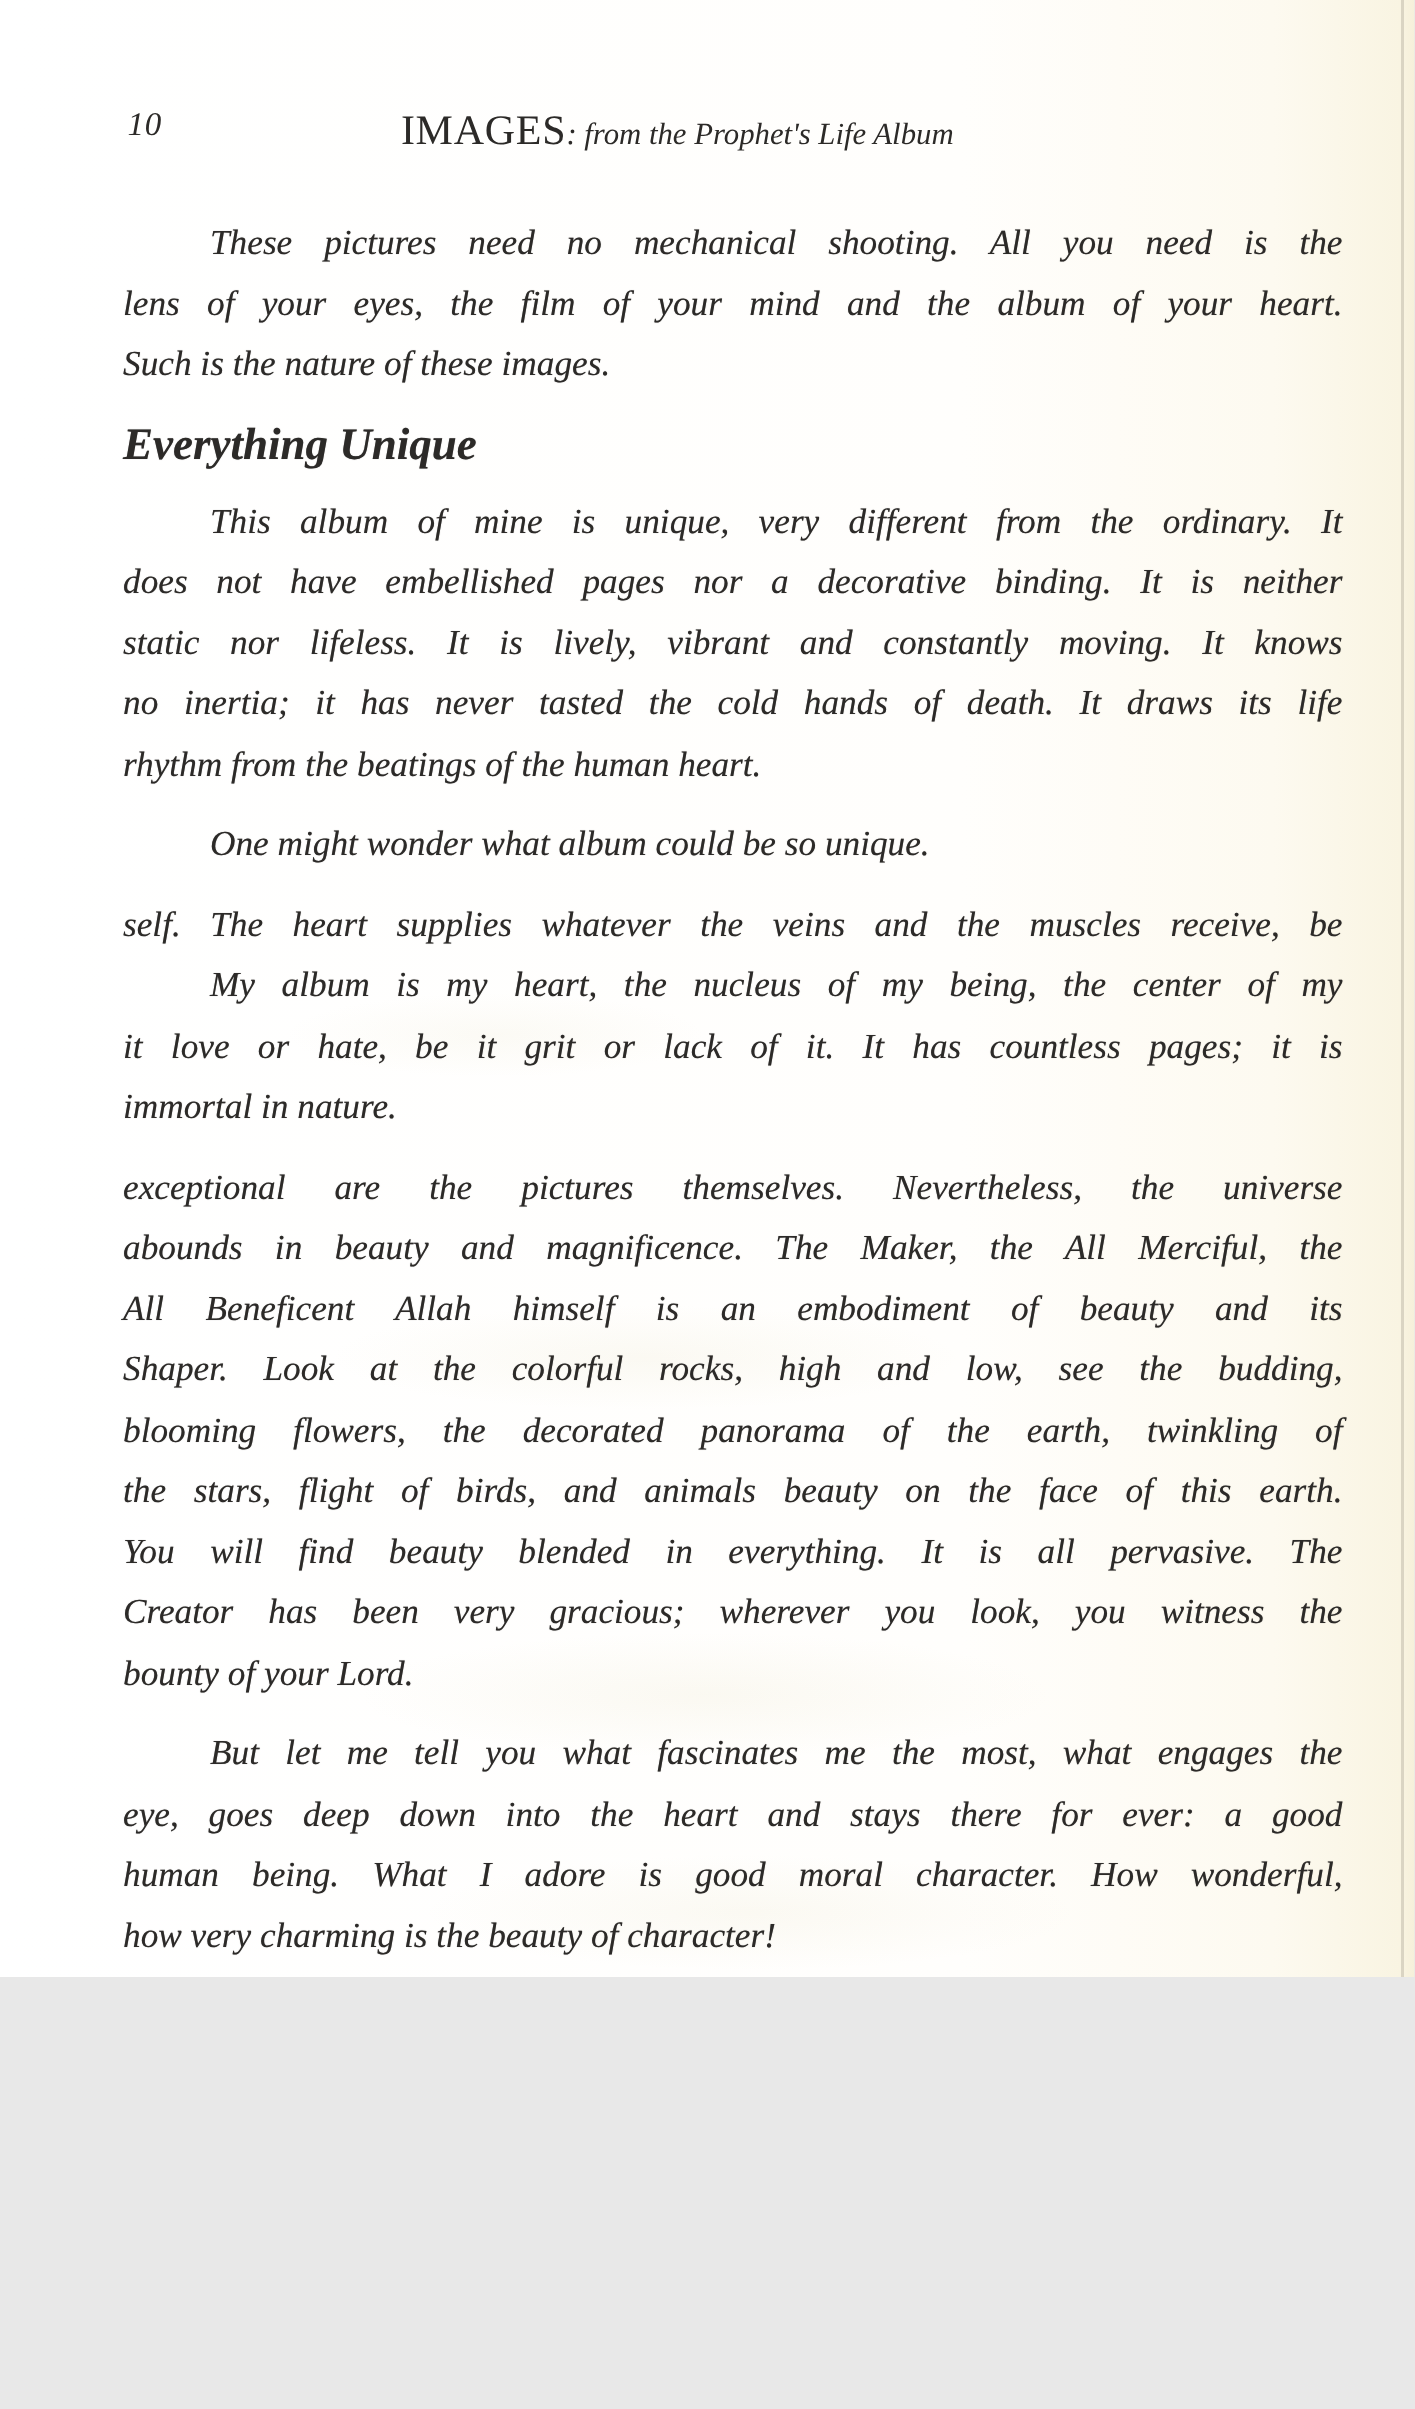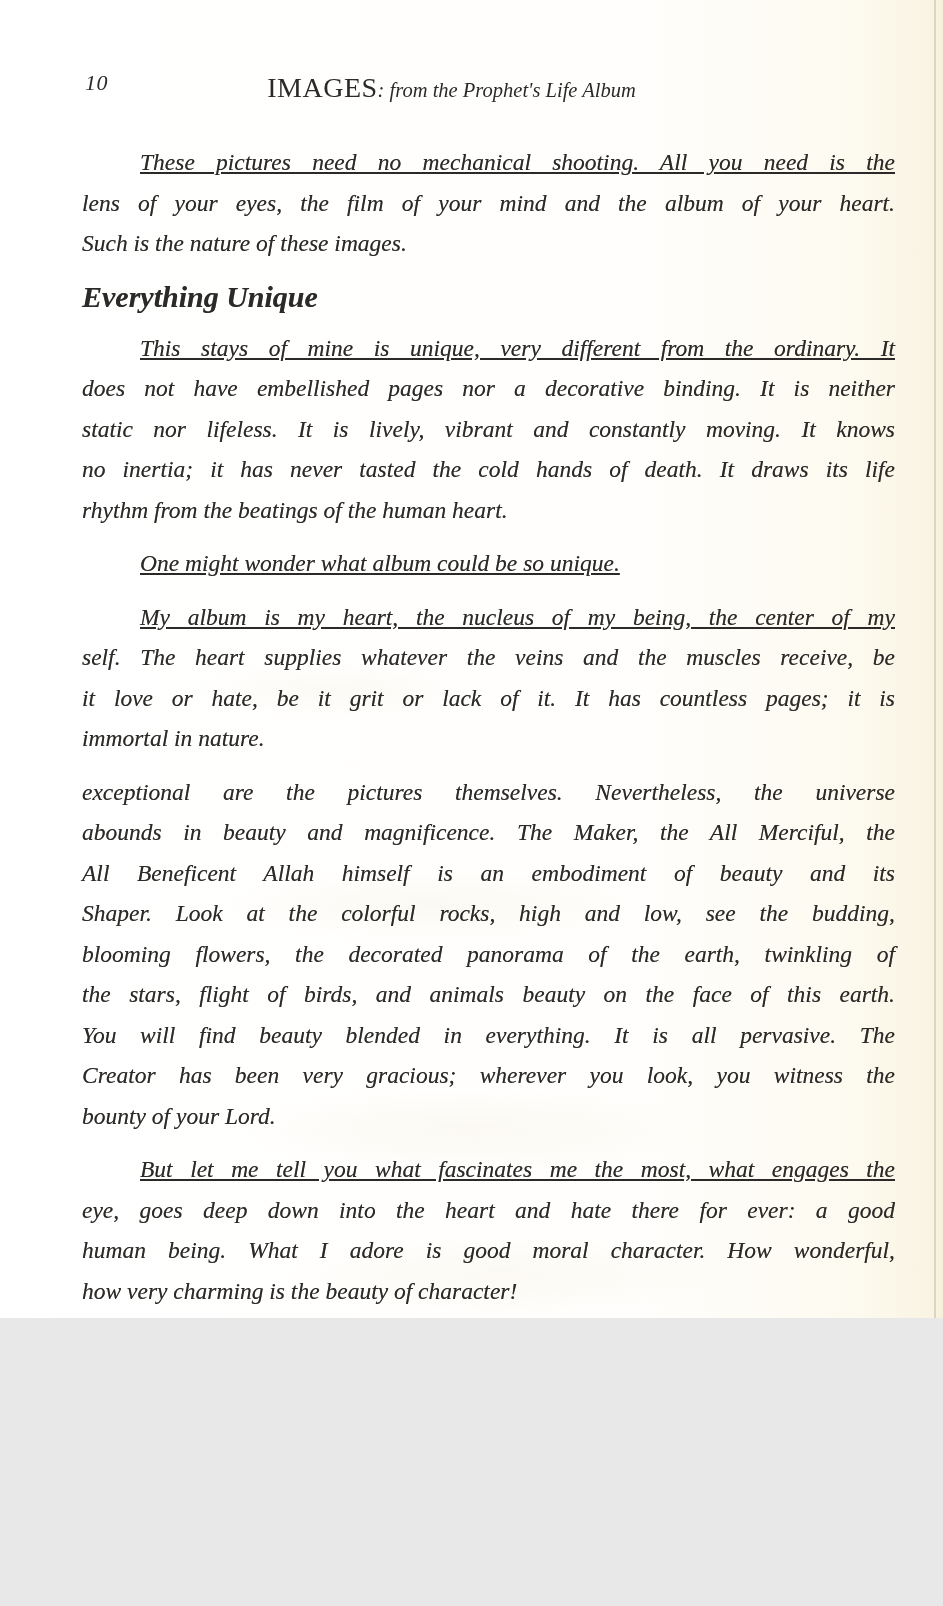--- a/index.html
+++ b/index.html
@@ -72,21 +72,20 @@
     line-height: 40.5px;
     text-shadow: 0 0 0.5px rgba(44,42,40,0.55);
   }
   .line.just {
     text-align: justify;
     text-align-last: justify;
     text-justify: inter-word;
   }
   .line.first {
     text-indent: 58px;
-    text-decoration: underline;
   }
   .heading {
     font-style: italic;
     font-weight: bold;
     font-size: 30px;
     line-height: 40px;
     margin: 6px 0 11px 0;
     text-shadow: 0 0 0.5px rgba(44,42,40,0.55);
   }
 </style>
@@ -102,48 +101,48 @@
   </div>
 
   <div class="body-text" id="page-body">
       <div class="para">
         <div class="line first just">These pictures need no mechanical shooting. All you need is the</div>
         <div class="line just">lens of your eyes, the film of your mind and the album of your heart.</div>
         <div class="line">Such is the nature of these images.</div>
       </div>
       <div class="heading">Everything Unique</div>
       <div class="para">
-        <div class="line first just">This stays of mine is unique, very different from the ordinary. It</div>
+        <div class="line first just">This album of mine is unique, very different from the ordinary. It</div>
         <div class="line just">does not have embellished pages nor a decorative binding. It is neither</div>
         <div class="line just">static nor lifeless. It is lively, vibrant and constantly moving. It knows</div>
         <div class="line just">no inertia; it has never tasted the cold hands of death. It draws its life</div>
         <div class="line">rhythm from the beatings of the human heart.</div>
       </div>
       <div class="para">
         <div class="line first">One might wonder what album could be so unique.</div>
       </div>
       <div class="para">
+        <div class="line just">self. The heart supplies whatever the veins and the muscles receive, be</div>
         <div class="line first just">My album is my heart, the nucleus of my being, the center of my</div>
-        <div class="line just">self. The heart supplies whatever the veins and the muscles receive, be</div>
         <div class="line just">it love or hate, be it grit or lack of it. It has countless pages; it is</div>
         <div class="line">immortal in nature.</div>
       </div>
       <div class="para">
         <div class="line just">exceptional are the pictures themselves. Nevertheless, the universe</div>
         <div class="line just">abounds in beauty and magnificence. The Maker, the All Merciful, the</div>
         <div class="line just">All Beneficent Allah himself is an embodiment of beauty and its</div>
         <div class="line just">Shaper. Look at the colorful rocks, high and low, see the budding,</div>
         <div class="line just">blooming flowers, the decorated panorama of the earth, twinkling of</div>
         <div class="line just">the stars, flight of birds, and animals beauty on the face of this earth.</div>
         <div class="line just">You will find beauty blended in everything. It is all pervasive. The</div>
         <div class="line just">Creator has been very gracious; wherever you look, you witness the</div>
         <div class="line">bounty of your Lord.</div>
       </div>
       <div class="para">
         <div class="line first just">But let me tell you what fascinates me the most, what engages the</div>
-        <div class="line just">eye, goes deep down into the heart and hate there for ever: a good</div>
+        <div class="line just">eye, goes deep down into the heart and stays there for ever: a good</div>
         <div class="line just">human being. What I adore is good moral character. How wonderful,</div>
         <div class="line">how very charming is the beauty of character!</div>
       </div>
     </div>
 
   <div class="edge-line"></div>
 </div>
 
 </body></html>

